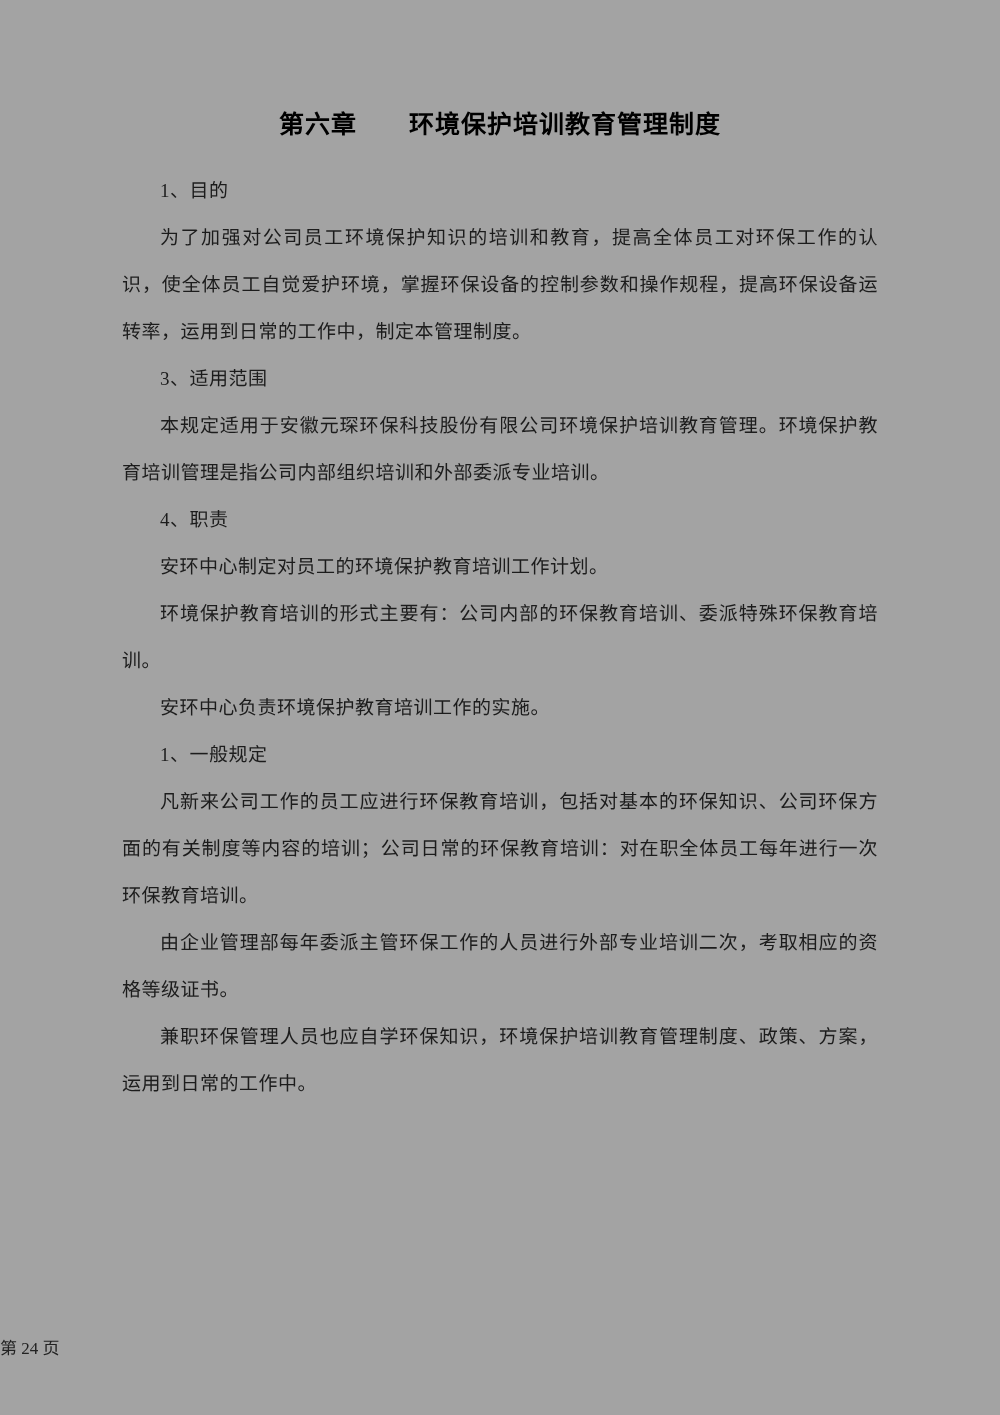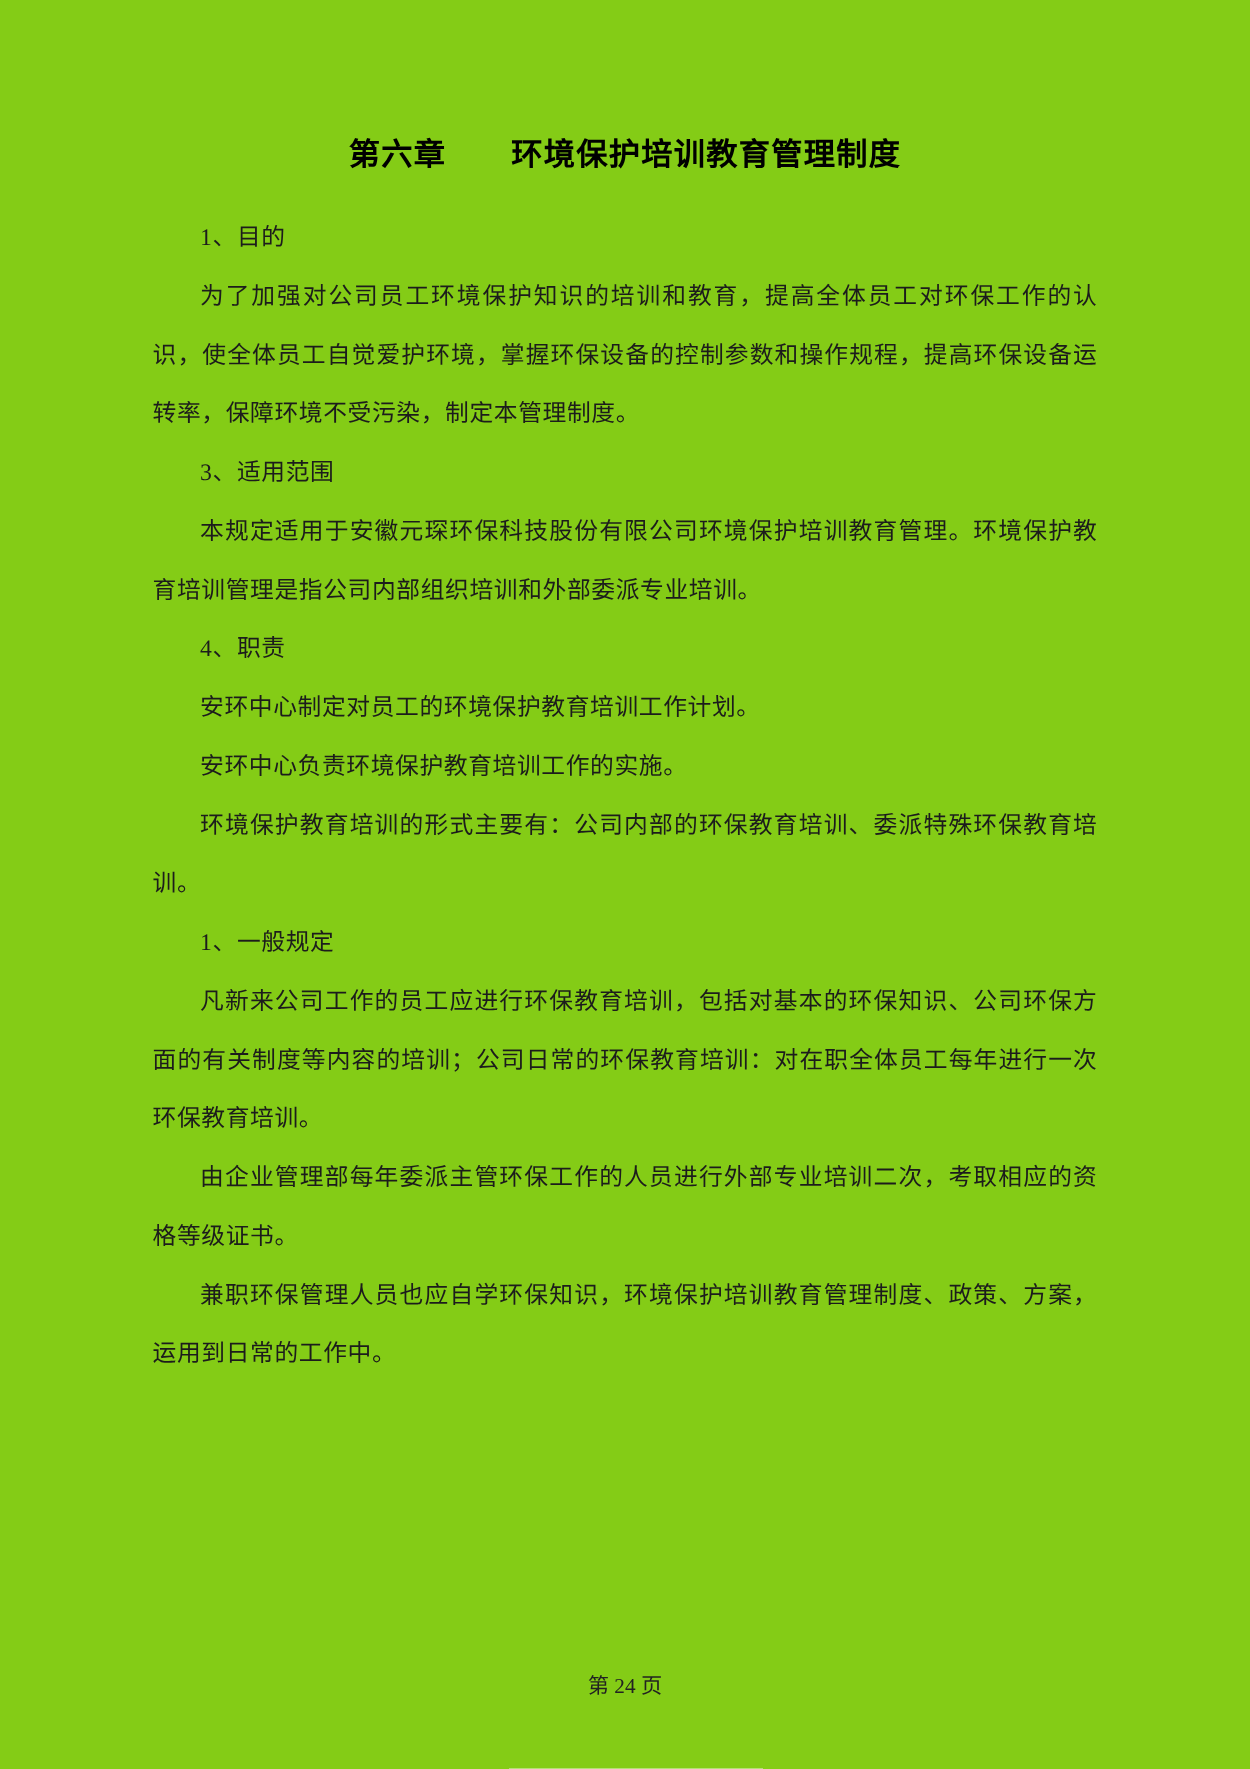--- a/index.html
+++ b/index.html
@@ -5,21 +5,21 @@
   html, body {
     margin: 0;
     padding: 0;
     background: #ffffff;
   }
   .page {
     position: relative;
     width: 1000px;
     height: 1415px;
     margin: 0 auto;
-    background: #84cc16;
+    background: #a3a3a3;
     font-family: "Liberation Serif", "DejaVu Serif", serif;
     color: #1c1c1c;
     overflow: hidden;
     box-sizing: border-box;
   }
   .content {
     padding: 105px 122px 0 122px;
   }
   .doc-title {
     margin: 0 0 22px 0;
@@ -38,40 +38,40 @@
     text-align: justify;
     text-justify: inter-ideograph;
     text-indent: 2em;
     letter-spacing: 0.5px;
   }
   .footer {
     position: absolute;
     left: 0;
     bottom: 56px;
     width: 100%;
-    text-align: center;
+    text-align: left;
     font-size: 17px;
     color: #222222;
   }
 </style>
 </head>
 <body>
 
 <div class="page">
   <div class="content">
     <h1 class="doc-title">第六章　　环境保护培训教育管理制度</h1>
 
     <p class="para">1、目的</p>
-    <p class="para">为了加强对公司员工环境保护知识的培训和教育，提高全体员工对环保工作的认识，使全体员工自觉爱护环境，掌握环保设备的控制参数和操作规程，提高环保设备运转率，保障环境不受污染，制定本管理制度。</p>
+    <p class="para">为了加强对公司员工环境保护知识的培训和教育，提高全体员工对环保工作的认识，使全体员工自觉爱护环境，掌握环保设备的控制参数和操作规程，提高环保设备运转率，运用到日常的工作中，制定本管理制度。</p>
     <p class="para">3、适用范围</p>
     <p class="para">本规定适用于安徽元琛环保科技股份有限公司环境保护培训教育管理。环境保护教育培训管理是指公司内部组织培训和外部委派专业培训。</p>
     <p class="para">4、职责</p>
     <p class="para">安环中心制定对员工的环境保护教育培训工作计划。</p>
+    <p class="para">环境保护教育培训的形式主要有：公司内部的环保教育培训、委派特殊环保教育培训。</p>
     <p class="para">安环中心负责环境保护教育培训工作的实施。</p>
-    <p class="para">环境保护教育培训的形式主要有：公司内部的环保教育培训、委派特殊环保教育培训。</p>
     <p class="para">1、一般规定</p>
     <p class="para">凡新来公司工作的员工应进行环保教育培训，包括对基本的环保知识、公司环保方面的有关制度等内容的培训；公司日常的环保教育培训：对在职全体员工每年进行一次环保教育培训。</p>
     <p class="para">由企业管理部每年委派主管环保工作的人员进行外部专业培训二次，考取相应的资格等级证书。</p>
     <p class="para">兼职环保管理人员也应自学环保知识，环境保护培训教育管理制度、政策、方案，运用到日常的工作中。</p>
   </div>
 
   <div class="footer">第 24 页</div>
 </div>
 
 </body></html>

